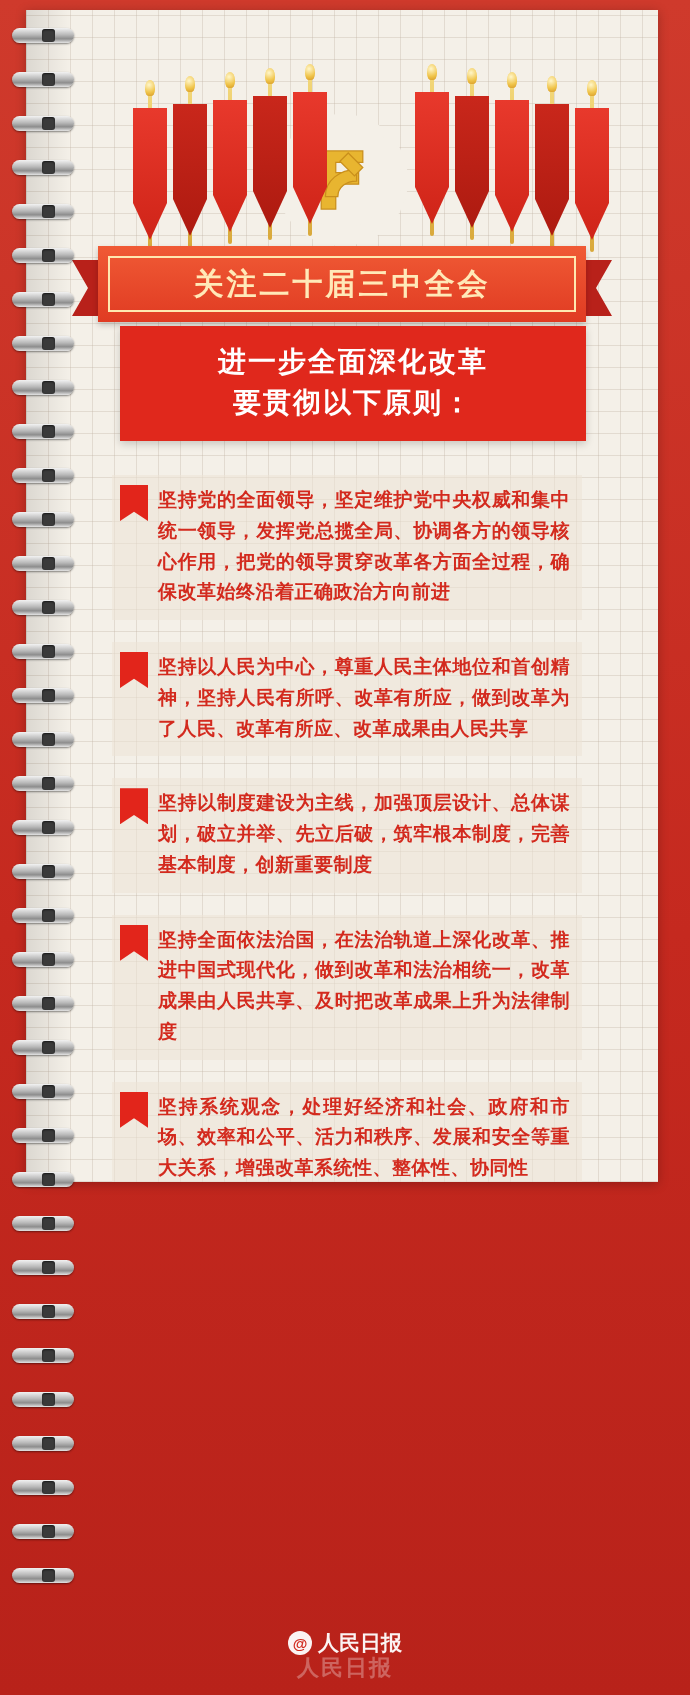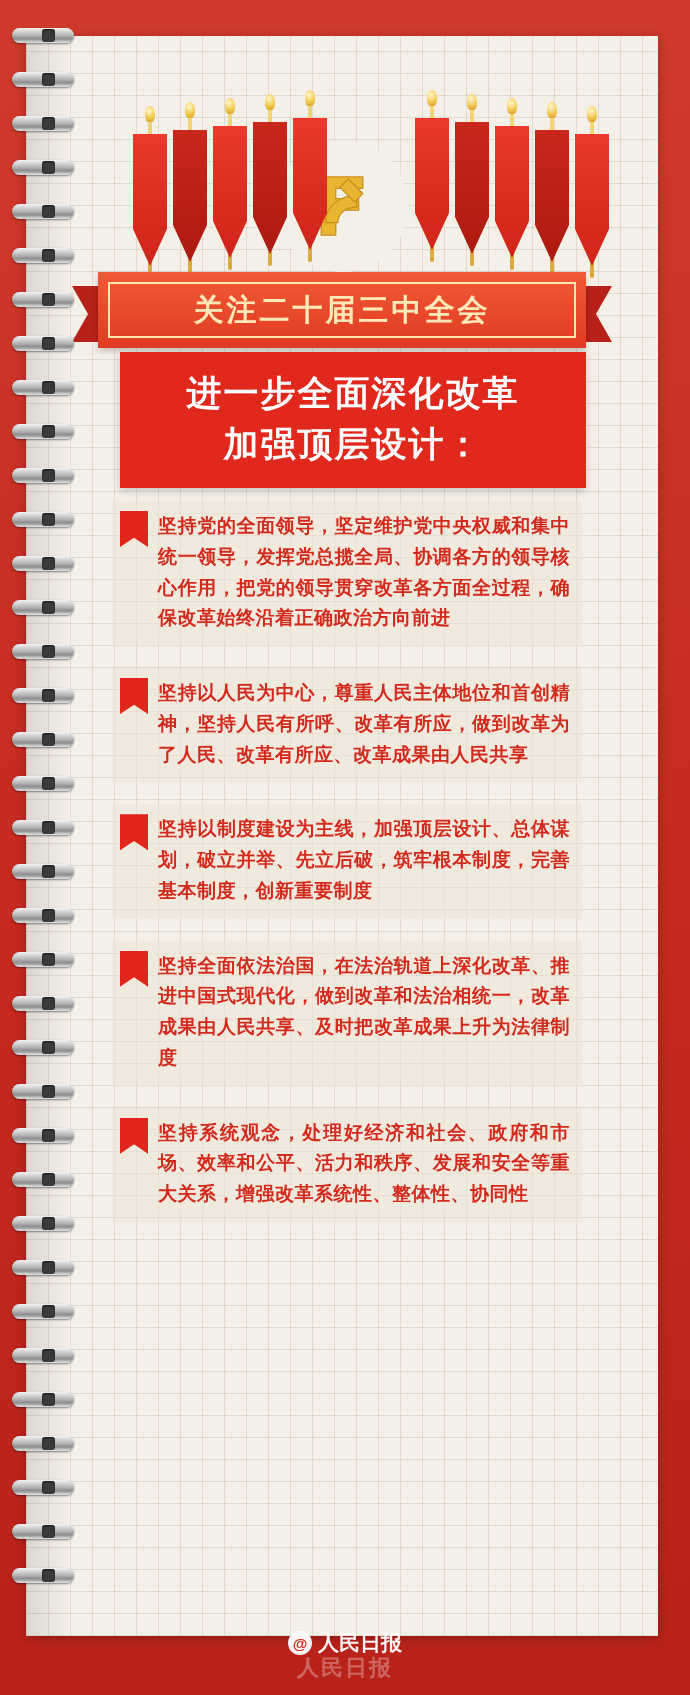--- a/index.html
+++ b/index.html
@@ -19,23 +19,23 @@
   #poster {
     position: absolute;
     inset: 0;
     background: linear-gradient(180deg, #cf3a2c 0%, #c5291f 55%, #b8221a 100%);
   }
 
   
   #page {
     position: absolute;
     left: 26px;
-    top: 36px;
+    top: 10px;
     width: 632px;
-    height: 1600px;
+    height: 1172px;
     background:
       repeating-linear-gradient(0deg, rgba(190,175,160,0.33) 0px, rgba(190,175,160,0.33) 1px, transparent 1px, transparent 22px),
       repeating-linear-gradient(90deg, rgba(190,175,160,0.33) 0px, rgba(190,175,160,0.33) 1px, transparent 1px, transparent 22px),
       #f4f0e8;
     box-shadow: 0 2px 10px rgba(0,0,0,0.25);
     overflow: hidden;
   }
   
   #page::before {
     content: "";
@@ -175,21 +175,21 @@
     left: 94px;
     top: 316px;
     width: 446px;
     background: #e0281c;
     padding: 16px 10px 18px;
     text-align: center;
     box-shadow: 0 3px 8px rgba(0,0,0,0.18);
   }
   #headline div {
     color: #ffffff;
-    font-size: 35px;
+    font-size: 28px;
     font-weight: bold;
     line-height: 1.45;
     letter-spacing: 2px;
   }
 
   
   #list {
     position: absolute;
     left: 86px;
     top: 465px;
@@ -320,21 +320,21 @@
       <div class="ribbon-tail right"></div>
       <div id="ribbon">
         <div id="ribbon-inner">
           <span id="ribbon-text">关注二十届三中全会</span>
         </div>
       </div>
     </div>
 
     <div id="headline">
       <div>进一步全面深化改革</div>
-      <div>加强顶层设计：</div>
+      <div>要贯彻以下原则：</div>
     </div>
 
     <div id="list">
         <div class="item">
           <div class="bookmark"></div>
           <p>坚持党的全面领导，坚定维护党中央权威和集中统一领导，发挥党总揽全局、协调各方的领导核心作用，把党的领导贯穿改革各方面全过程，确保改革始终沿着正确政治方向前进</p>
         </div>
         <div class="item">
           <div class="bookmark"></div>
           <p>坚持以人民为中心，尊重人民主体地位和首创精神，坚持人民有所呼、改革有所应，做到改革为了人民、改革有所应、改革成果由人民共享</p>

